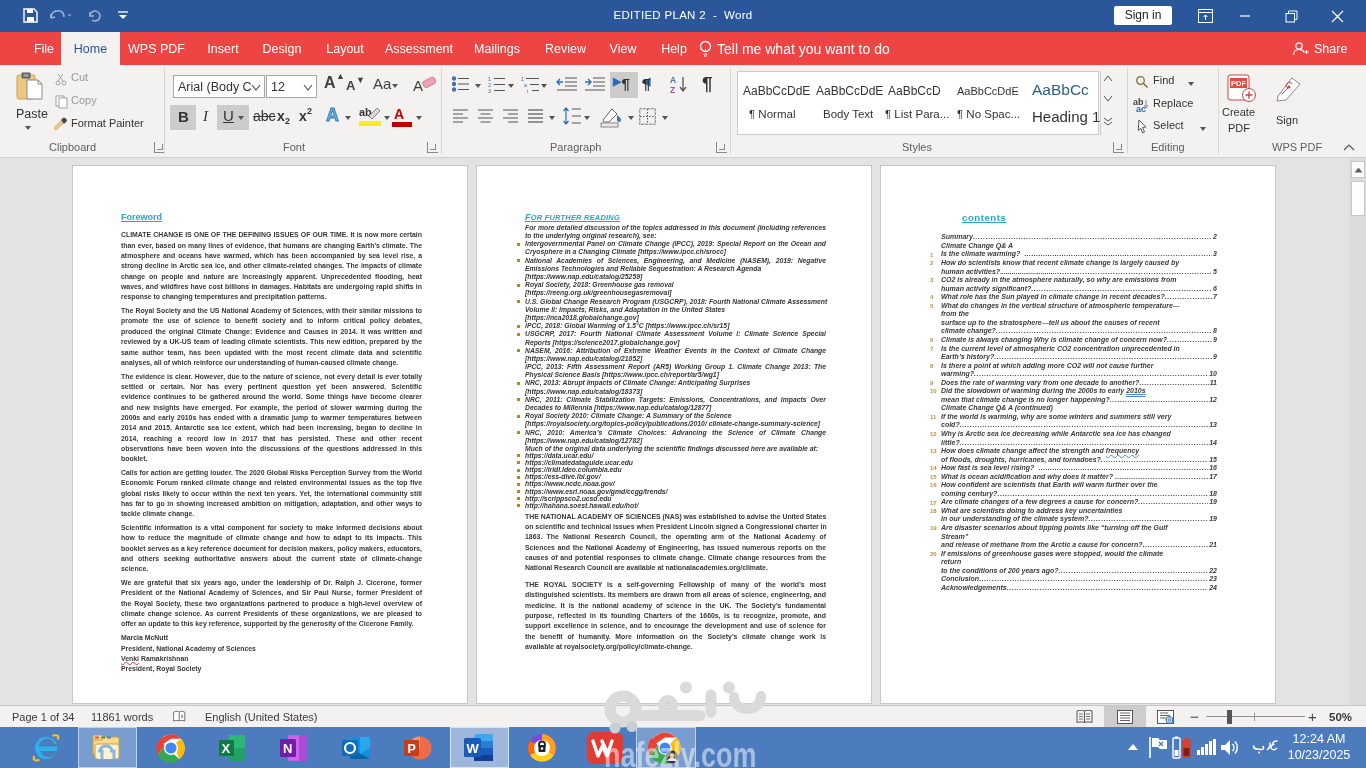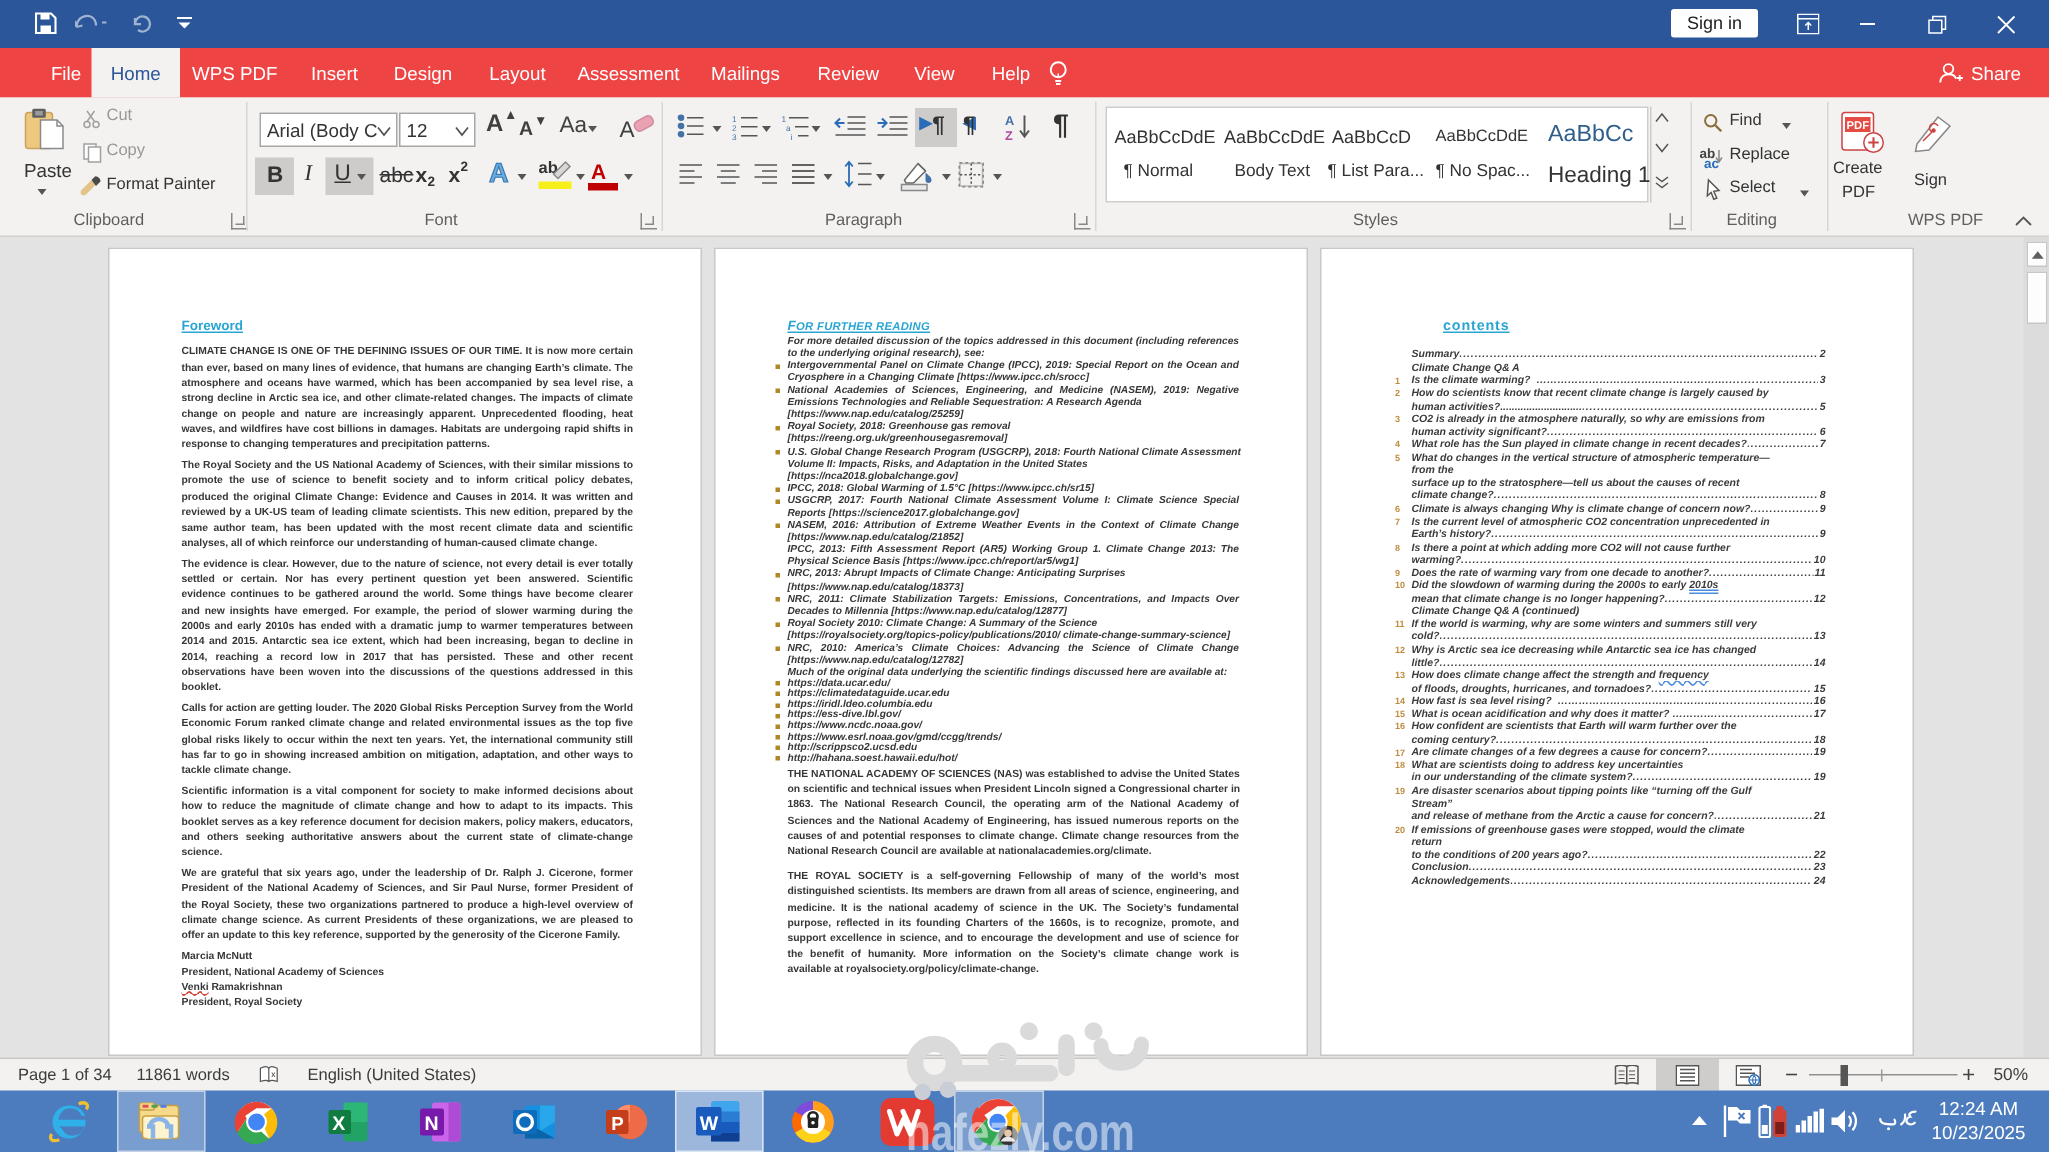--- a/index.html
+++ b/index.html
@@ -88,20 +88,21 @@
         <path d="M18 6 l3 0" stroke="#fff" stroke-width="1.2"></path>
       </svg>
     <svg style="position:absolute;left:87px;top:8px;opacity:0.55;" width="16" height="16" viewBox="0 0 16 16">
         <path d="M3 8 a5 5 0 1 1 2 4" stroke="#fff" fill="none" stroke-width="1.5"></path>
         <path d="M3 4 L3 8 L7 8" fill="none" stroke="#fff" stroke-width="1.5"></path>
       </svg>
     <svg style="position:absolute;left:117px;top:11px;" width="12" height="10" viewBox="0 0 12 10">
         <path d="M1 1 h10" stroke="#fff" stroke-width="1.3"></path>
         <path d="M2 4 L6 8 L10 4" fill="#fff"></path>
       </svg>
+    <div id="title">EDITIED PLAN 2&nbsp; -&nbsp; Word</div>
     <div id="signin">Sign in</div>
     <svg style="position:absolute;left:1198px;top:9px;" width="15" height="14" viewBox="0 0 15 14">
         <rect x="0.5" y="0.5" width="14" height="13" fill="none" stroke="#fff"></rect>
         <path d="M0.5 3.5 h14" stroke="#fff"></path>
         <path d="M7.5 11 L7.5 6 M5.5 8 L7.5 6 L9.5 8" stroke="#fff" fill="none"></path>
       </svg>
     <div class="caption" style="left:1222px;">
         <svg width="12" height="12" viewBox="0 0 12 12">
           <path d="M1 6 h10" stroke="#fff" stroke-width="1.2"></path>
         </svg>
@@ -128,20 +129,21 @@
     <div class="tab" style="left:383px;width:72px;">Assessment</div>
     <div class="tab" style="left:468px;width:58px;">Mailings</div>
     <div class="tab" style="left:539px;width:53px;">Review</div>
     <div class="tab" style="left:601px;width:44px;">View</div>
     <div class="tab" style="left:653px;width:42px;">Help</div>
     <svg style="position:absolute;left:698px;top:8px;" width="15" height="18" viewBox="0 0 15 18">
         <circle cx="7.5" cy="6.5" r="5" fill="none" stroke="#fff" stroke-width="1.3"></circle>
         <path d="M5.5 14 h4 M6 16 h3" stroke="#fff" stroke-width="1.2"></path>
         <path d="M7.5 9 L7.5 12" stroke="#fff"></path>
       </svg>
+    <div id="tellme">Tell me what you want to do</div>
     <div id="share">
       <svg width="17" height="16" viewBox="0 0 17 16">
           <circle cx="7" cy="5" r="3.2" fill="none" stroke="#fff" stroke-width="1.2"></circle>
           <path d="M1.5 14 c0 -4 3 -5.5 5.5 -5.5 c2.5 0 4.5 1 5 3" fill="none" stroke="#fff" stroke-width="1.2"></path>
           <path d="M12.5 11 h4 M14.5 9 v4" stroke="#fff" stroke-width="1.2"></path>
         </svg>
       <span>Share</span>
     </div>
   </div>
   <div id="ribbon">
@@ -727,21 +729,21 @@
         <rect x="0.5" y="0.5" width="16" height="13" fill="#fff" stroke="#555"></rect>
         <path d="M3 3 h8 M3 5.5 h10 M3 8 h6" stroke="#555" stroke-width="0.9"></path>
         <circle cx="12.5" cy="10" r="3.5" fill="#fff" stroke="#2b6cb8"></circle>
         <path d="M9.5 10 h6 M12.5 7 a4.5 4.5 0 0 1 0 6 M12.5 7 a4.5 4.5 0 0 0 0 6" stroke="#2b6cb8" fill="none" stroke-width="0.7"></path>
       </svg>
     <div style="position:absolute;left:1190px;top:2px;font-size:15px;color:#444;">−</div>
     <div style="position:absolute;left:1206px;top:10px;width:99px;height:1px;background:#8f8f8f;"></div>
     <div style="position:absolute;left:1254px;top:7px;width:1px;height:8px;background:#999;"></div>
     <div style="position:absolute;left:1227px;top:4px;width:5px;height:14px;background:#555;"></div>
     <div style="position:absolute;left:1308px;top:2px;font-size:15px;color:#444;">+</div>
-    <div style="position:absolute;left:1329px;top:5px;font-size:11.5px;letter-spacing:0;">50%</div>
+    <div style="position:absolute;left:1329px;top:5px;font-size:11.5px;letter-spacing:0;font-weight:bold;">50%</div>
   </div>
   <div id="taskbar">
 
     <svg class="tbic" style="left:31px;top:6px;" width="30" height="30" viewBox="0 0 30 30">
       <path d="M15 4 a11 11 0 1 0 11 11 l0 -1.5 l-18 0 a8 8 0 0 1 15.5 -2.5 l2.4 0 a11 11 0 0 0 -10.9 -7z M8.3 18 l17 0 a8 8 0 0 1 -15 1.5z" fill="#2fb0e8"></path>
       <path d="M8 18.5 a8 8 0 0 0 14.8 1 l3.2 0" fill="none" stroke="#2fb0e8" stroke-width="0"></path>
       <path d="M26.5 6.5 c2.5 -3.5 -1 -5.5 -5 -3.5" fill="none" stroke="#f0c030" stroke-width="2.2"></path>
       <path d="M3.5 23 c-2.5 3.5 1 5.5 5 3.8" fill="none" stroke="#f0c030" stroke-width="2.2"></path>
     </svg>
     <div class="tbtn open" style="left:78px;width:59px;"></div>

